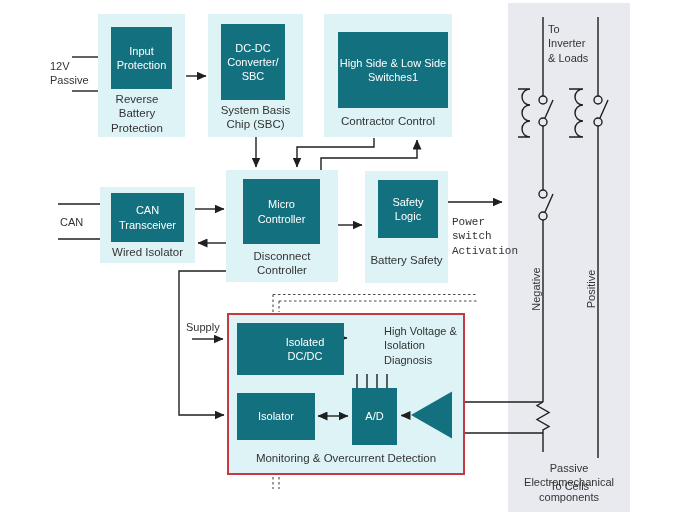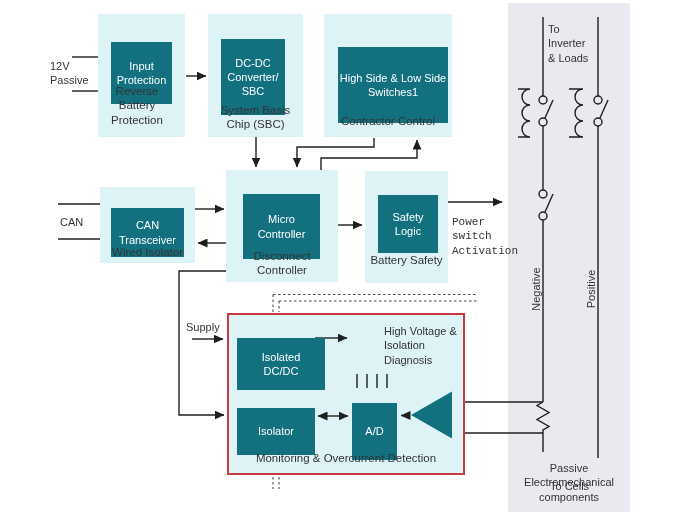--- a/index.html
+++ b/index.html
@@ -12,21 +12,21 @@
   }
   .panel{
     position:absolute;background:#e9eaf0;
   }
   .redbox{
     position:absolute;background:#def3f5;border:2px solid #c43a40;box-sizing:border-box;
   }
   .block{
     position:absolute;background:#13707f;color:#ffffff;
     display:flex;align-items:center;justify-content:center;text-align:center;
-    font-size:11px;line-height:1.3;white-space:pre-line;margin-top:15px;
+    font-size:11px;line-height:1.3;white-space:pre-line;
   }
   .caption{
     position:absolute;text-align:center;font-size:11.5px;line-height:1.25;
     white-space:pre-line;color:#333333;
   }
   .lbl{
     position:absolute;font-size:11px;line-height:1.3;white-space:pre-line;color:#333333;
   }
   .vlabel{
     position:absolute;width:100px;text-align:center;font-size:11px;color:#333333;
@@ -137,26 +137,26 @@
 Converter/
 SBC</div>
   <div class="block" style="left:338px;top:32px;width:110px;height:76px;">High Side &amp; Low Side
 Switches1</div>
   <div class="block" style="left:111px;top:193px;width:73px;height:49px;">CAN
 Transceiver</div>
   <div class="block" style="left:243px;top:179px;width:77px;height:65px;">Micro
 Controller</div>
   <div class="block" style="left:378px;top:180px;width:60px;height:58px;">Safety
 Logic</div>
-  <div class="block" style="left:237px;top:323px;width:88px;height:52px;">Isolated
+  <div class="block" style="left:237px;top:323px;width:78px;height:52px;padding-left:29px;">Isolated
 DC/DC</div>
   <div class="block" style="left:237px;top:393px;width:78px;height:47px;">Isolator</div>
   <div class="block" style="left:352px;top:388px;width:45px;height:57px;">A/D</div>
 
-  <div class="caption" style="left:98px;top:84px;width:78px;">Reverse
+  <div class="caption" style="left:98px;top:92px;width:78px;">Reverse
 Battery
 Protection</div>
   <div class="caption" style="left:208px;top:103px;width:95px;">System Basis
 Chip (SBC)</div>
   <div class="caption" style="left:324px;top:114px;width:128px;">Contractor Control</div>
   <div class="caption" style="left:100px;top:245px;width:95px;">Wired Isolator</div>
   <div class="caption" style="left:226px;top:249px;width:112px;">Disconnect
 Controller</div>
   <div class="caption" style="left:365px;top:253px;width:83px;">Battery Safety</div>
   <div class="caption" style="left:227px;top:451px;width:238px;">Monitoring &amp; Overcurrent Detection</div>

